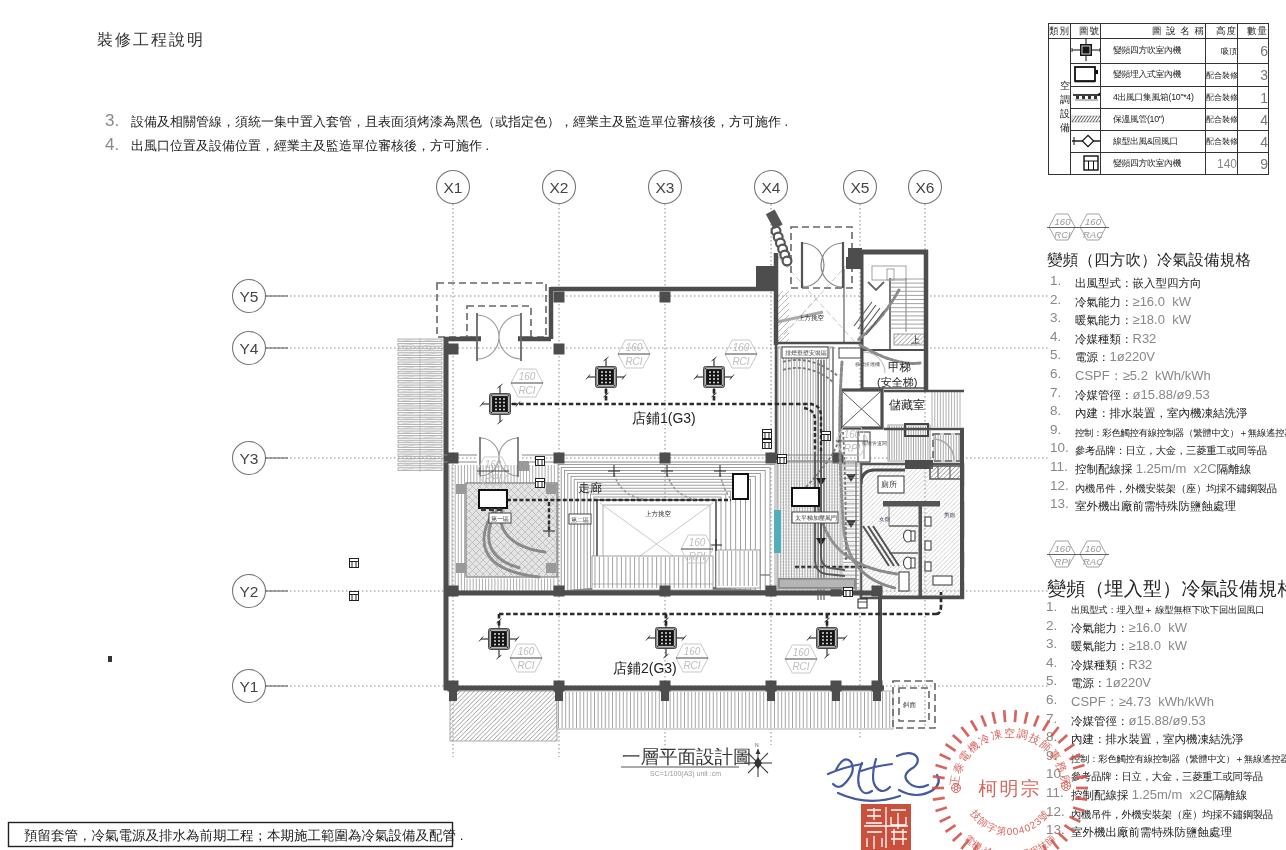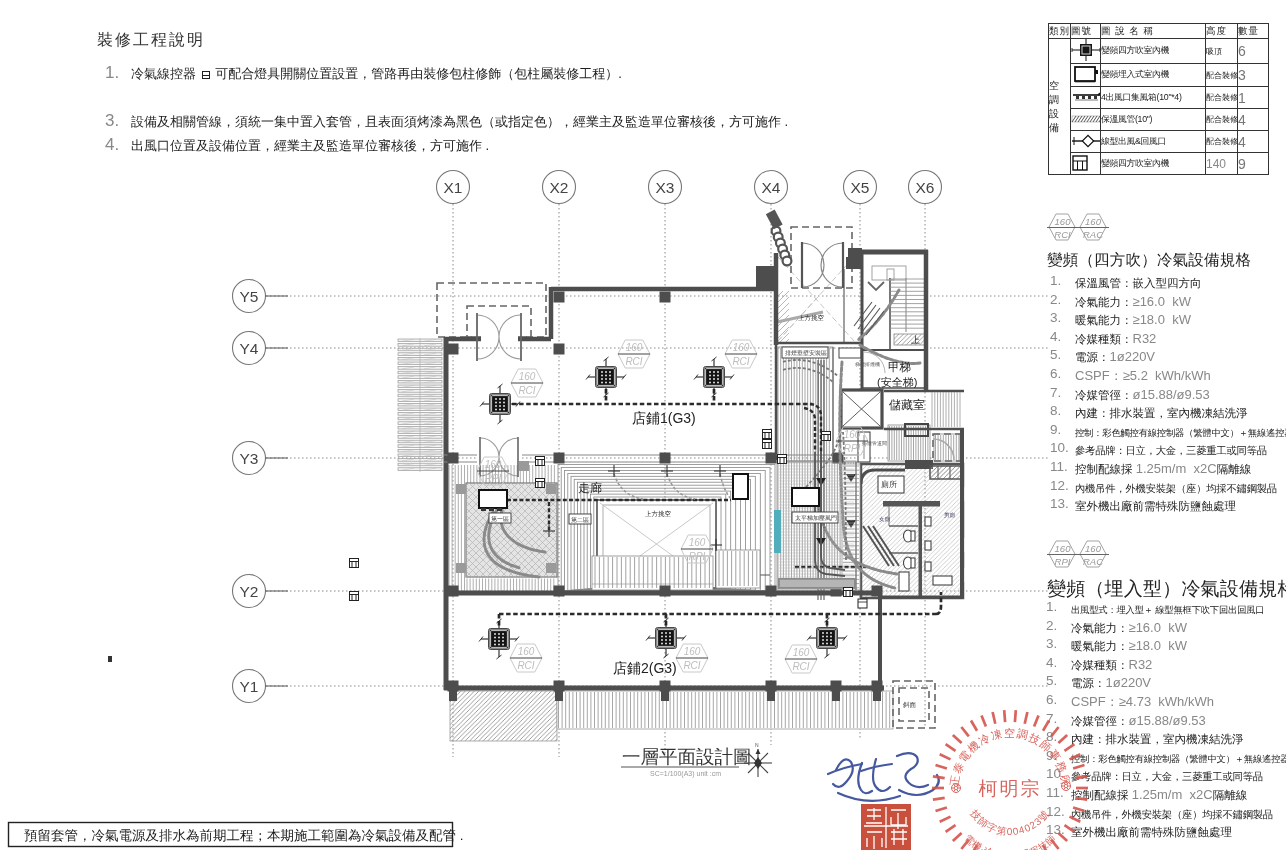--- a/index.html
+++ b/index.html
@@ -1,36 +1,35 @@
 <!DOCTYPE html>
 <html><head><meta charset="utf-8">
 <style>
 *{margin:0;padding:0;box-sizing:border-box}
 html,body{width:1286px;height:850px;background:#fff;font-family:"Liberation Sans",sans-serif;overflow:hidden;position:relative}
 .ni{position:absolute;left:8px;white-space:nowrap}
 .nn{display:inline-block;width:26px;font-size:17px;color:#888}
 .nt{font-size:13px;color:#1d1d1d;letter-spacing:0}
 .bxs{display:inline-block;width:8px;height:8px;border:1.3px solid #222;vertical-align:-1px;margin:0 2px;background:linear-gradient(#fff 45%,#222 45%,#222 60%,#fff 60%)}
 .lg{position:absolute;left:1048px;top:23px;width:221px;border-collapse:collapse;table-layout:fixed}
-.lg td{border:1.2px solid #333;text-align:left;vertical-align:middle;font-size:8px;color:#222;height:22px;padding:0;overflow:hidden;white-space:nowrap}
+.lg td{border:1.2px solid #333;text-align:right;vertical-align:middle;font-size:8px;color:#222;height:22px;padding:0;overflow:hidden;white-space:nowrap}
 .lg tr.hd td{height:15px;font-size:9.5px;letter-spacing:1px}
 .lg td.vert{font-size:10px;letter-spacing:0;line-height:14px;width:22px;white-space:normal}
-.lg td.nm{font-size:8.8px;text-align:left;padding-left:0;letter-spacing:-0.3px}
+.lg td.nm{font-size:8.8px;text-align:left;padding-left:12px;letter-spacing:-0.3px}
 .lg td.qt{font-size:14px;color:#777}
 .si{position:relative;height:18.6px;white-space:nowrap}
 .sn{display:inline-block;width:28px;font-size:13.5px;color:#888;vertical-align:top;padding-left:3px}
 .st{font-size:11.5px;color:#222;letter-spacing:0}
 .st.sm{font-size:9.3px;letter-spacing:-0.2px}
 .st.sm2{font-size:10.3px;letter-spacing:-0.2px}
 .gv{color:#888;font-size:13px}
 </style></head>
 <body>
 <div style="position:absolute;left:97px;top:30px;width:760px">
 <div style="font-size:16px;color:#333;letter-spacing:2px">裝修工程說明</div>
-<div class="ni" style="top:33px"><span class="nn">1.</span><span class="nt">冷氣線控器 <span class="bxs"></span> 可配合燈具開關位置設置，管路再由裝修包柱修飾（包柱屬裝修工程）.</span></div>
 <div class="ni" style="top:81px"><span class="nn">3.</span><span class="nt">設備及相關管線，須統一集中置入套管，且表面須烤漆為黑色（或指定色），經業主及監造單位審核後，方可施作 .</span></div>
 <div class="ni" style="top:105px"><span class="nn">4.</span><span class="nt">出風口位置及設備位置，經業主及監造單位審核後，方可施作 .</span></div>
 </div>
 <table class="lg">
     <tbody>
       <tr class="hd">
         <td style="width:22px">類別</td>
         <td style="width:30px">圖號</td>
         <td style="width:105px">圖 說 名 稱</td>
         <td style="width:32px">高度</td>
@@ -129,21 +128,21 @@
 </g>
 <g font-size="9.5" fill="#999" font-style="italic" text-anchor="middle">
 <text x="15.5" y="12">160</text>
         <text x="15.5" y="25">RCI</text>
 <text x="46" y="12">160</text>
         <text x="46" y="25">RAC</text>
 </g>
     </svg></div>
 <div style="position:absolute;left:1047px;top:250px;font-size:15.5px;color:#222;letter-spacing:0.2px;white-space:nowrap">變頻（四方吹）冷氣設備規格</div>
 <div style="position:absolute;left:1047px;top:273px;width:240px">
-    <div class="si"><span class="sn">1.</span><span class="st ">保溫風管：嵌入型四方向</span></div>
+    <div class="si"><span class="sn">1.</span><span class="st ">出風型式：嵌入型四方向</span></div>
     <div class="si"><span class="sn">2.</span><span class="st ">冷氣能力：<span class="gv">≥16.0&nbsp;&nbsp;kW</span></span></div>
     <div class="si"><span class="sn">3.</span><span class="st ">暖氣能力：<span class="gv">≥18.0&nbsp;&nbsp;kW</span></span></div>
     <div class="si"><span class="sn">4.</span><span class="st ">冷媒種類：<span class="gv">R32</span></span></div>
     <div class="si"><span class="sn">5.</span><span class="st ">電源：<span class="gv">1ø220V</span></span></div>
     <div class="si"><span class="sn">6.</span><span class="st "><span class="gv">CSPF：≥5.2&nbsp;&nbsp;kWh/kWh</span></span></div>
     <div class="si"><span class="sn">7.</span><span class="st ">冷媒管徑：<span class="gv">ø15.88/ø9.53</span></span></div>
     <div class="si"><span class="sn">8.</span><span class="st ">內建：排水裝置，室內機凍結洗淨</span></div>
     <div class="si"><span class="sn">9.</span><span class="st sm">控制：彩色觸控有線控制器（繁體中文）＋無線遙控器</span></div>
     <div class="si"><span class="sn">10.</span><span class="st sm2">參考品牌：日立，大金，三菱重工或同等品</span></div>
     <div class="si"><span class="sn">11.</span><span class="st ">控制配線採 <span class="gv">1.25m/m&nbsp;&nbsp;x2C</span>隔離線</span></div>

